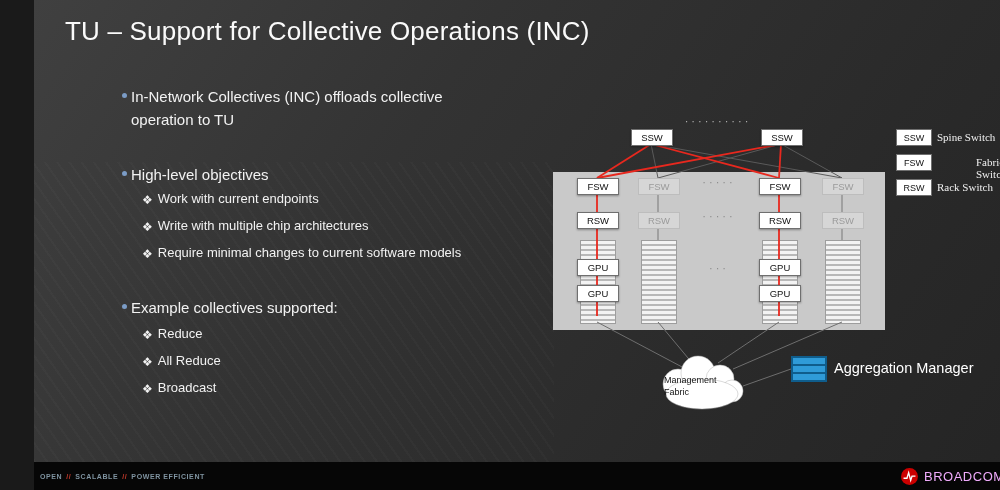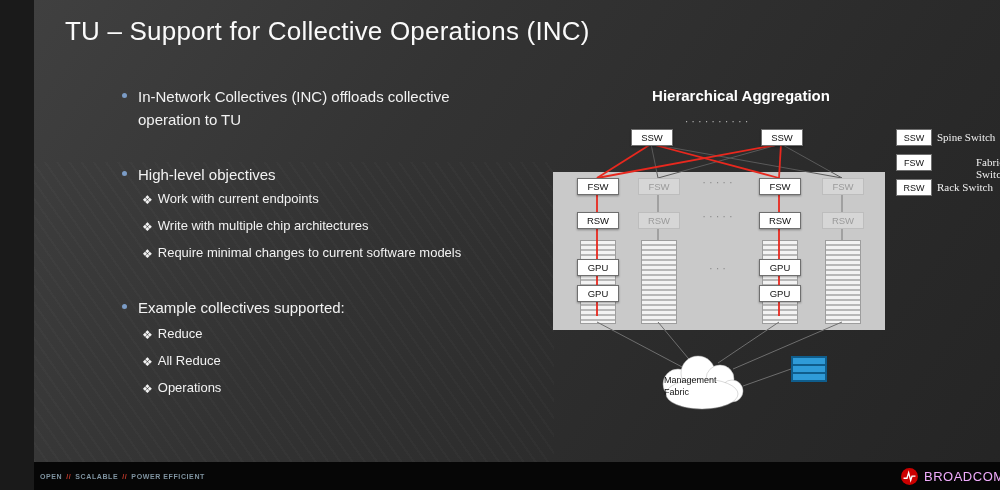--- a/index.html
+++ b/index.html
@@ -9,21 +9,21 @@
     background:linear-gradient(125deg,#404040 0%,#333333 35%,#2a2a2a 70%,#242424 100%);
     margin-left:34px;
   }
   .slide::before{
     content:"";position:absolute;left:0;bottom:28px;width:520px;height:300px;
     background:repeating-linear-gradient(55deg,rgba(255,255,255,0.018) 0 2px,transparent 2px 10px);
     pointer-events:none;
   }
   .title{position:absolute;left:31px;top:16px;margin:0;font-size:26px;font-weight:400;color:#fafafa;letter-spacing:.2px;}
   
-  .b{position:absolute;display:flex;gap:11px;font-size:15px;line-height:1.55;color:#f2f2f2;}
+  .b{position:absolute;display:flex;gap:4px;font-size:15px;line-height:1.55;color:#f2f2f2;}
   .dot{flex:0 0 auto;width:5px;height:5px;border-radius:50%;background:#7b9cc6;margin-top:8px;}
   .sub{position:absolute;display:flex;gap:5px;font-size:13px;color:#f2f2f2;}
   .mk{font-size:12px;line-height:1.5;}
   
   .dtitle{position:absolute;left:557px;top:87px;width:300px;text-align:center;font-size:15px;font-weight:bold;color:#fff;}
   .dots{position:absolute;color:#b5b5b5;font-size:11px;letter-spacing:3px;text-align:center;}
   .pdots{color:#8a8a8a;}
   .panel{position:absolute;left:519px;top:172px;width:332px;height:158px;background:var(--panel,#c9c9c9);z-index:1;}
   .rack{position:absolute;width:34px;height:82px;top:240px;z-index:2;border:1px solid #9d9d9d;
         background:repeating-linear-gradient(180deg,#f3f3f3 0px,#f3f3f3 3px,#b8b8b8 3px,#b8b8b8 5px);}
@@ -89,25 +89,24 @@
   <div class="sub" style="left:108px;top:326px;">
     <span class="mk">❖</span>
     <span>Reduce</span>
   </div>
   <div class="sub" style="left:108px;top:353px;">
     <span class="mk">❖</span>
     <span>All Reduce</span>
   </div>
   <div class="sub" style="left:108px;top:380px;">
     <span class="mk">❖</span>
-    <span>Operations</span>
-  </div>
-
-
-  <div class="dtitle">Hierarchical Aggregation</div>
+    <span>Broadcast</span>
+  </div>
+
+
   <div class="dots" style="left:648px;top:115px;width:72px;">··········</div>
 
   <div class="panel"></div>
   <div class="rack" style="left:546px;"></div>
   <div class="rack" style="left:607px;"></div>
   <div class="rack" style="left:728px;"></div>
   <div class="rack" style="left:791px;"></div>
 
   <svg class="lines" width="1000" height="490">
     <g>
@@ -179,20 +178,21 @@
 
   <div class="cloudtxt">
     <div>Management</div>
     <div>Fabric</div>
   </div>
   <div class="mgr">
     <div class="mgr-bar"></div>
     <div class="mgr-bar"></div>
     <div class="mgr-bar"></div>
   </div>
+  <div class="mgrlab">Aggregation Manager</div>
 
   <div class="footer">
     <div class="ftags">
       <span>OPEN</span>
       <span class="fsep">//</span>
       <span>SCALABLE</span>
       <span class="fsep">//</span>
       <span>POWER EFFICIENT</span>
     </div>
     <div class="brand">

